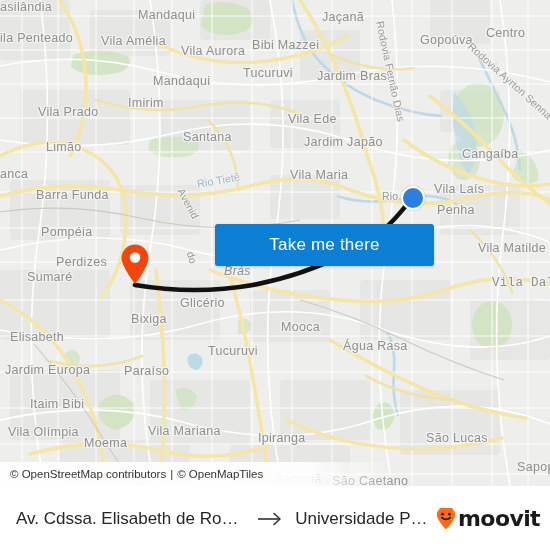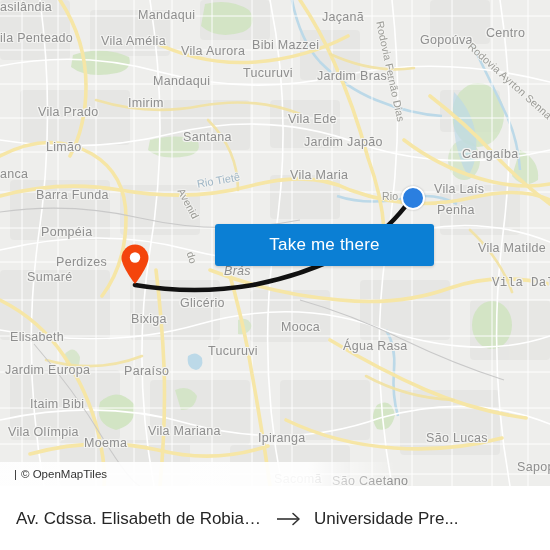--- a/index.html
+++ b/index.html
@@ -424,32 +424,44 @@
         <path d="M15 41 C15 41 1.5 23.5 1.5 15 A13.5 13.5 0 1 1 28.5 15 C28.5 23.5 15 41 15 41 Z" fill="#f4450c"></path>
         <circle cx="15" cy="14.5" r="5.2" fill="#ffffff"></circle>
       </svg>
     </div>
 
     <div id="destination-marker"></div>
 
     <button id="take-me-there">Take me there</button>
 
     <div id="attribution">
+      <span class="attr-link">© OpenStreetMap contributors</span>
       <span class="attr-sep">|</span>
       <span class="attr-link">© OpenMapTiles</span>
     </div>
   </div>
 
   <div id="bottom-bar">
     <div id="route-summary">
       <span class="endpoint-name">Av. Cdssa. Elisabeth de Robian...</span>
       <span id="route-arrow-icon">
         <svg width="28" height="16" viewBox="0 0 28 16">
           <line x1="1" y1="8" x2="23" y2="8" stroke="#333333" stroke-width="1.6"></line>
           <polyline points="17,2.5 23,8 17,13.5" fill="none" stroke="#333333" stroke-width="1.6" stroke-linecap="round" stroke-linejoin="round"></polyline>
         </svg>
       </span>
       <span class="endpoint-name">Universidade Pre...</span>
     </div>
 
+    <div id="moovit-logo">
+      <span style="display:inline-flex;margin-right:2px;">
+        <svg width="20" height="22" viewBox="0 0 20 22">
+          <path d="M10 21.5 C10 21.5 0.8 11.6 0.8 7.2 A9.2 9.2 0 1 1 19.2 7.2 C19.2 11.6 10 21.5 10 21.5 Z" fill="#ff6a13"></path>
+          <circle cx="6.6" cy="6.2" r="1.35" fill="#1a1a1a"></circle>
+          <circle cx="13.4" cy="6.2" r="1.35" fill="#1a1a1a"></circle>
+          <path d="M5.8 9.6 q4.2 3.6 8.4 0" stroke="#1a1a1a" stroke-width="1.5" fill="none" stroke-linecap="round"></path>
+        </svg>
+      </span>
+      <span id="moovit-wordmark">moovit</span>
+    </div>
   </div>
 
 </div>
 
 </body></html>

